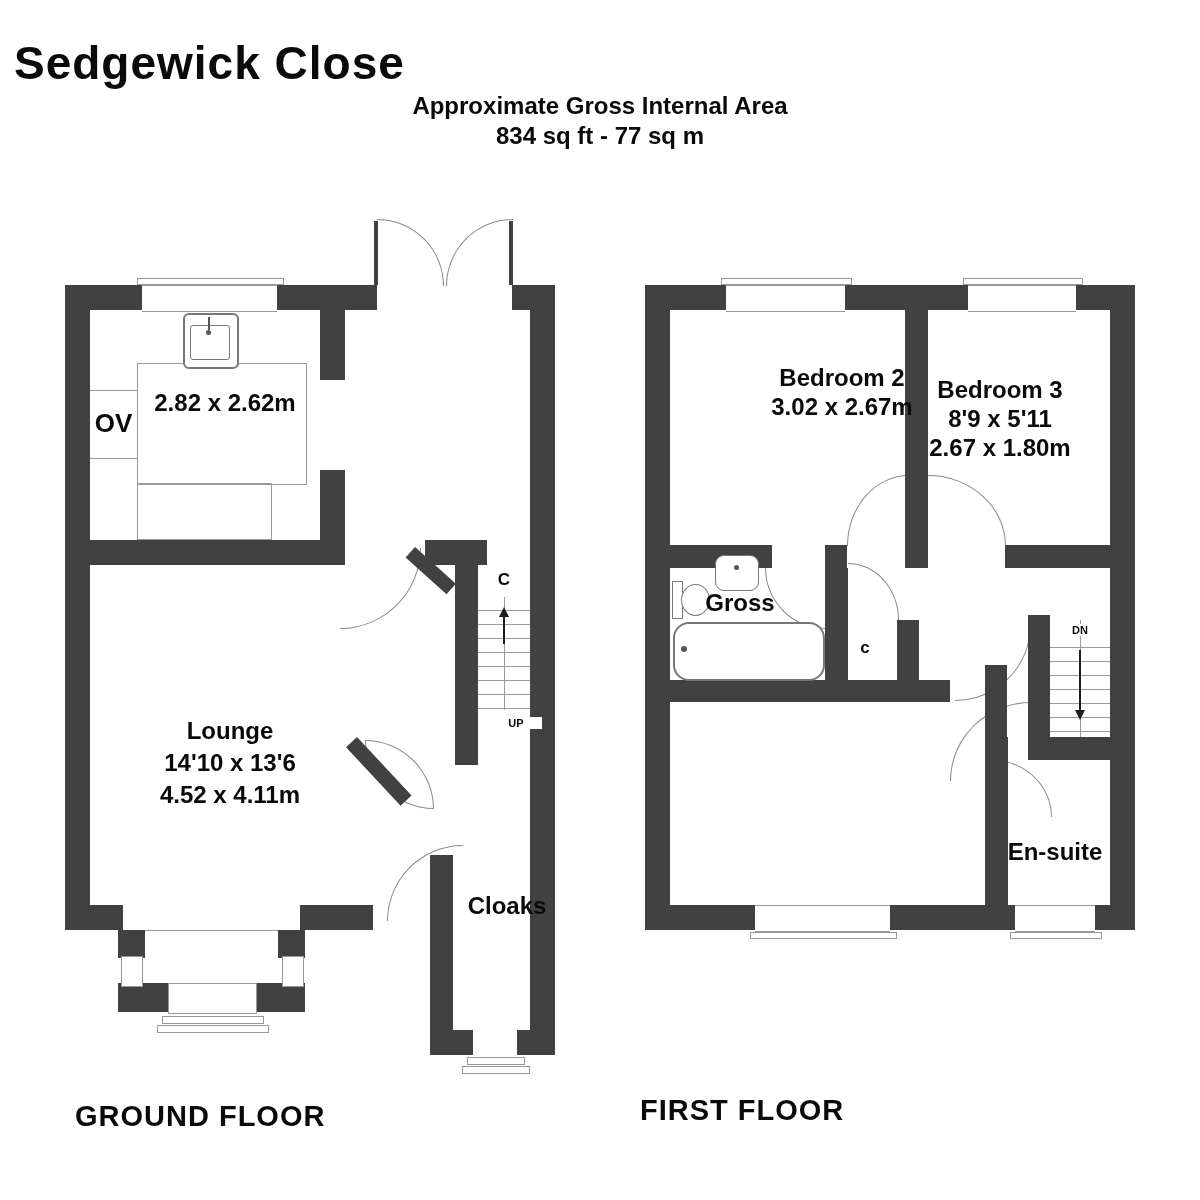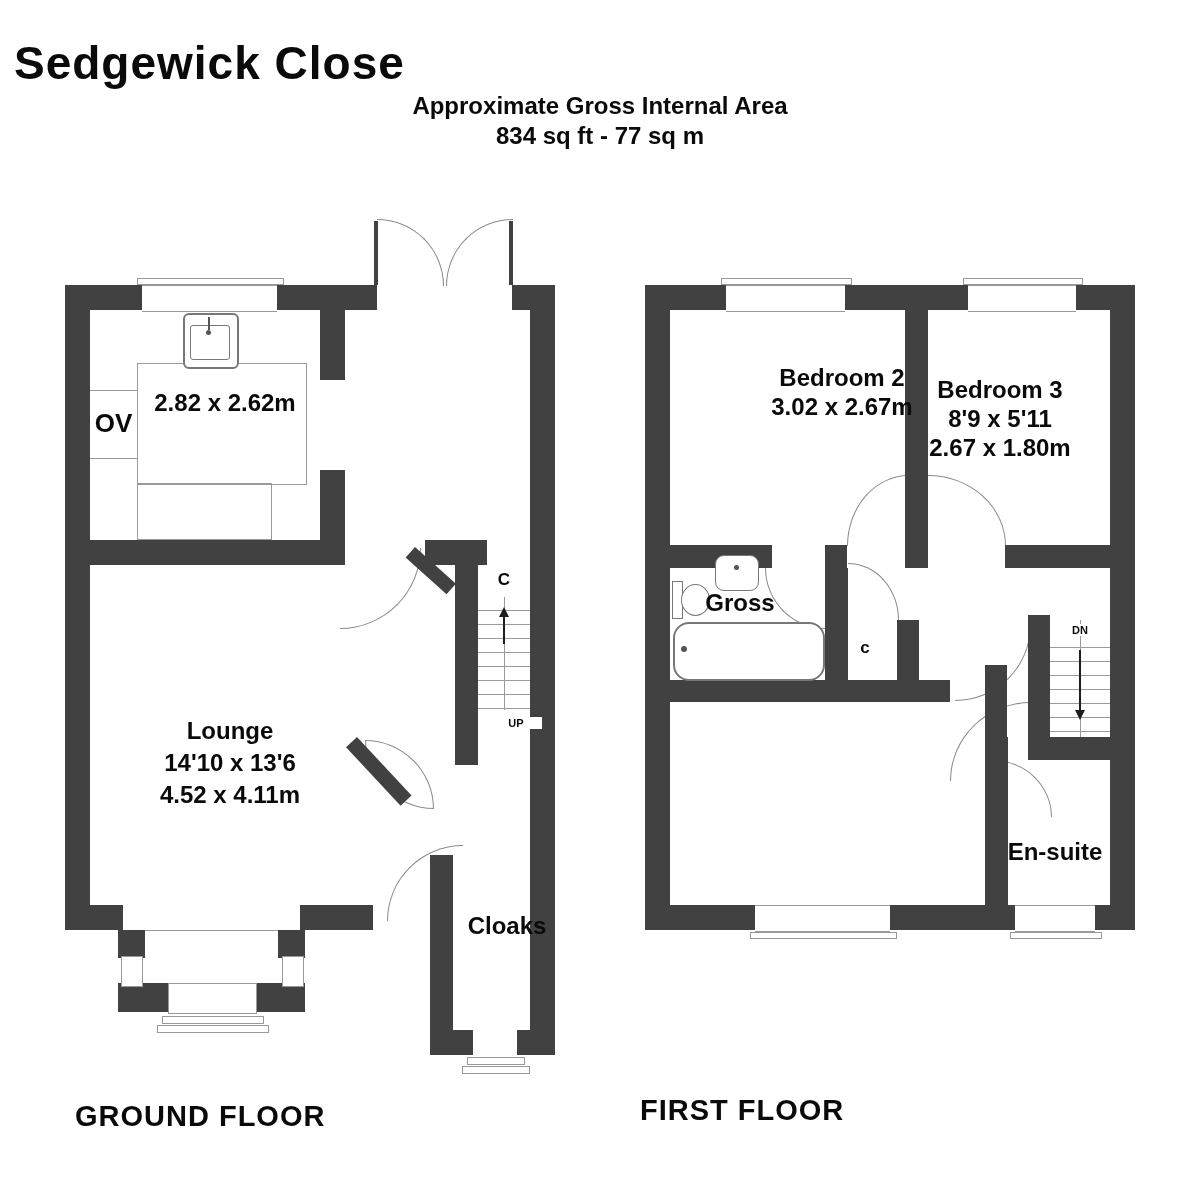--- a/index.html
+++ b/index.html
@@ -127,21 +127,21 @@
       <div>2.82 x 2.62m</div>
     </div>
 
 
     <div class="room-label" style="left:25px;top:430px;width:280px;line-height:32px;">
       <div>Lounge</div>
       <div>14'10 x 13'6</div>
       <div>4.52 x 4.11m</div>
     </div>
 
-    <div class="room-label" style="left:392px;top:626px;width:100px;font-size:24px;">
+    <div class="room-label" style="left:392px;top:606px;width:100px;font-size:24px;">
       <div>Cloaks</div>
     </div>
   </div>
 
   <div class="plan" style="left:645px;top:285px;width:490px;height:660px;">
 
     <div class="wall" style="left:0;top:0;width:81px;height:25px;"></div>
     <div class="wall" style="left:200px;top:0;width:123px;height:25px;"></div>
     <div class="wall" style="left:431px;top:0;width:59px;height:25px;"></div>
     <div class="wall" style="left:0;top:0;width:25px;height:645px;"></div>

